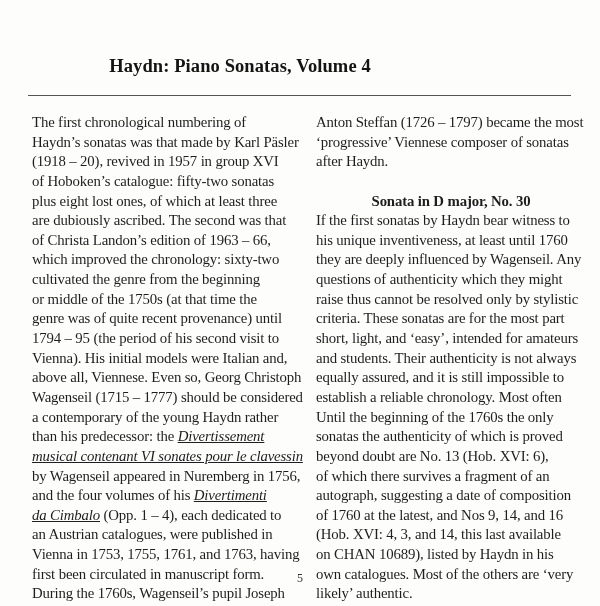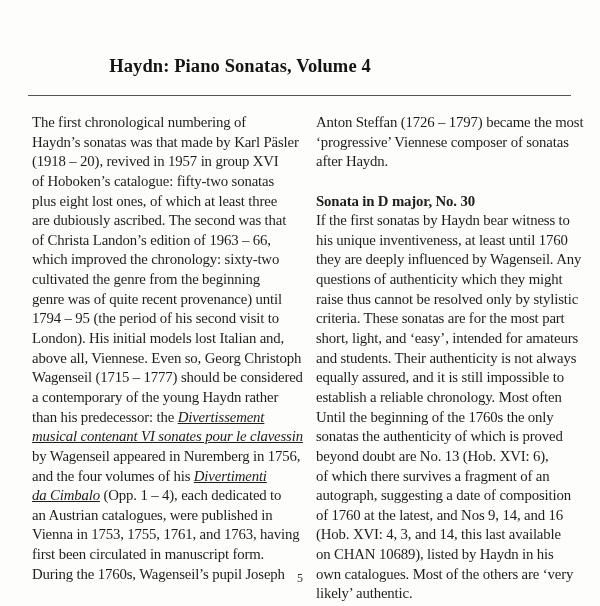--- a/index.html
+++ b/index.html
@@ -31,21 +31,21 @@
       top: 113px;
       font-size: 14.8px;
       line-height: 19.65px;
       letter-spacing: -0.15px;
       white-space: nowrap;
     }
     .col-left { left: 32px; width: 270px; }
     .col-right { left: 316px; width: 270px; }
     .line { display: block; height: 19.65px; }
     .gap { display: block; height: 19.65px; }
-    .heading { font-weight: bold; }
+    .heading { font-weight: bold; text-align: center; }
     i { font-style: italic; text-decoration: underline; }
     .page-num {
       position: absolute;
       top: 571px; left: 0; width: 600px;
       text-align: center;
       font-size: 12px;
       color: #333;
     }
   </style>
 </head>
@@ -58,23 +58,24 @@
   <div id="left-lines">
       <span class="line">The first chronological numbering of</span>
       <span class="line">Haydn’s sonatas was that made by Karl Päsler</span>
       <span class="line">(1918 – 20), revived in 1957 in group XVI</span>
       <span class="line">of Hoboken’s catalogue: fifty-two sonatas</span>
       <span class="line">plus eight lost ones, of which at least three</span>
       <span class="line">are dubiously ascribed. The second was that</span>
       <span class="line">of Christa Landon’s edition of 1963 – 66,</span>
       <span class="line">which improved the chronology: sixty-two</span>
       <span class="line">cultivated the genre from the beginning</span>
+      <span class="line">or middle of the 1750s (at that time the</span>
       <span class="line">genre was of quite recent provenance) until</span>
       <span class="line">1794 – 95 (the period of his second visit to</span>
-      <span class="line">London). His initial models lost Italian and,</span>
+      <span class="line">Vienna). His initial models were Italian and,</span>
       <span class="line">above all, Viennese. Even so, Georg Christoph</span>
       <span class="line">Wagenseil (1715 – 1777) should be considered</span>
       <span class="line">a contemporary of the young Haydn rather</span>
       <span class="line">than his predecessor: the <i>Divertissement</i></span>
       <span class="line"><i>musical contenant VI sonates pour le clavessin</i></span>
       <span class="line">by Wagenseil appeared in Nuremberg in 1756,</span>
       <span class="line">and the four volumes of his <i>Divertimenti</i></span>
       <span class="line"><i>da Cimbalo</i> (Opp. 1 – 4), each dedicated to</span>
       <span class="line">an Austrian catalogues, were published in</span>
       <span class="line">Vienna in 1753, 1755, 1761, and 1763, having</span>

